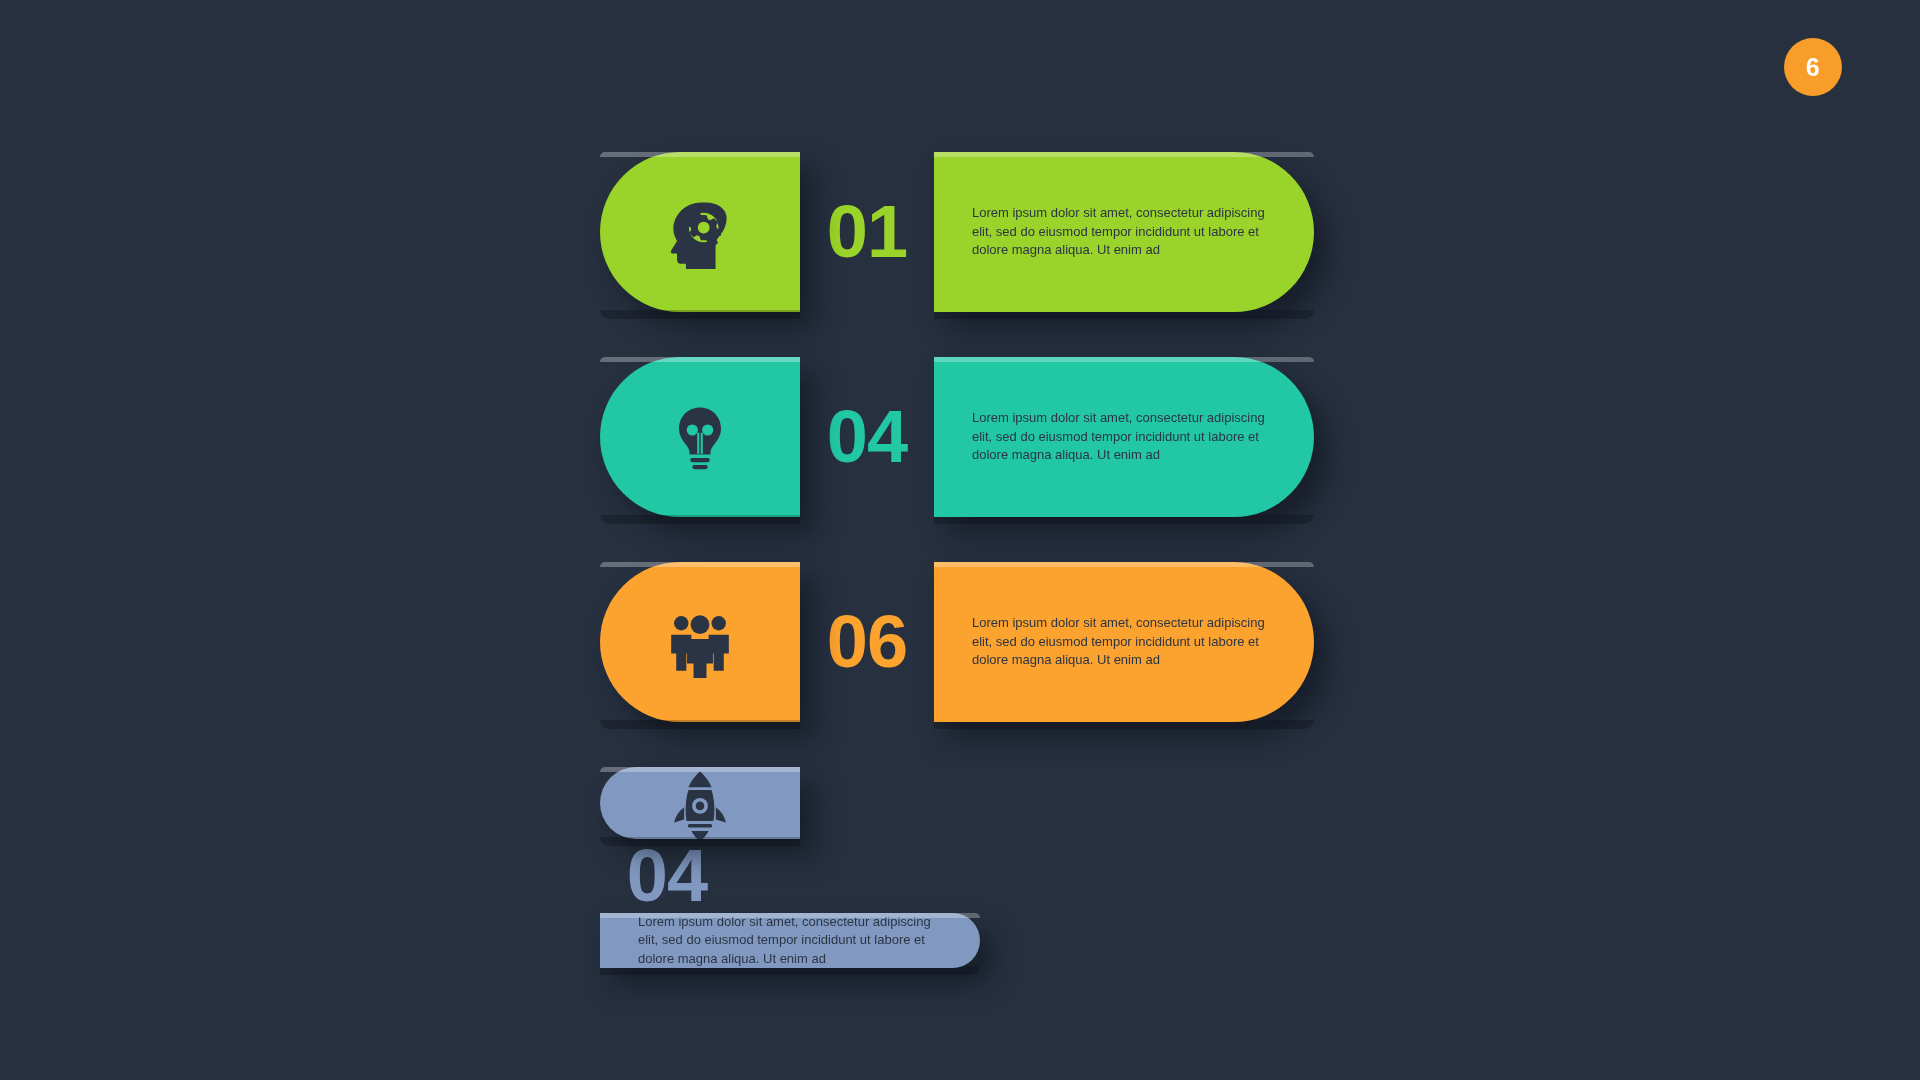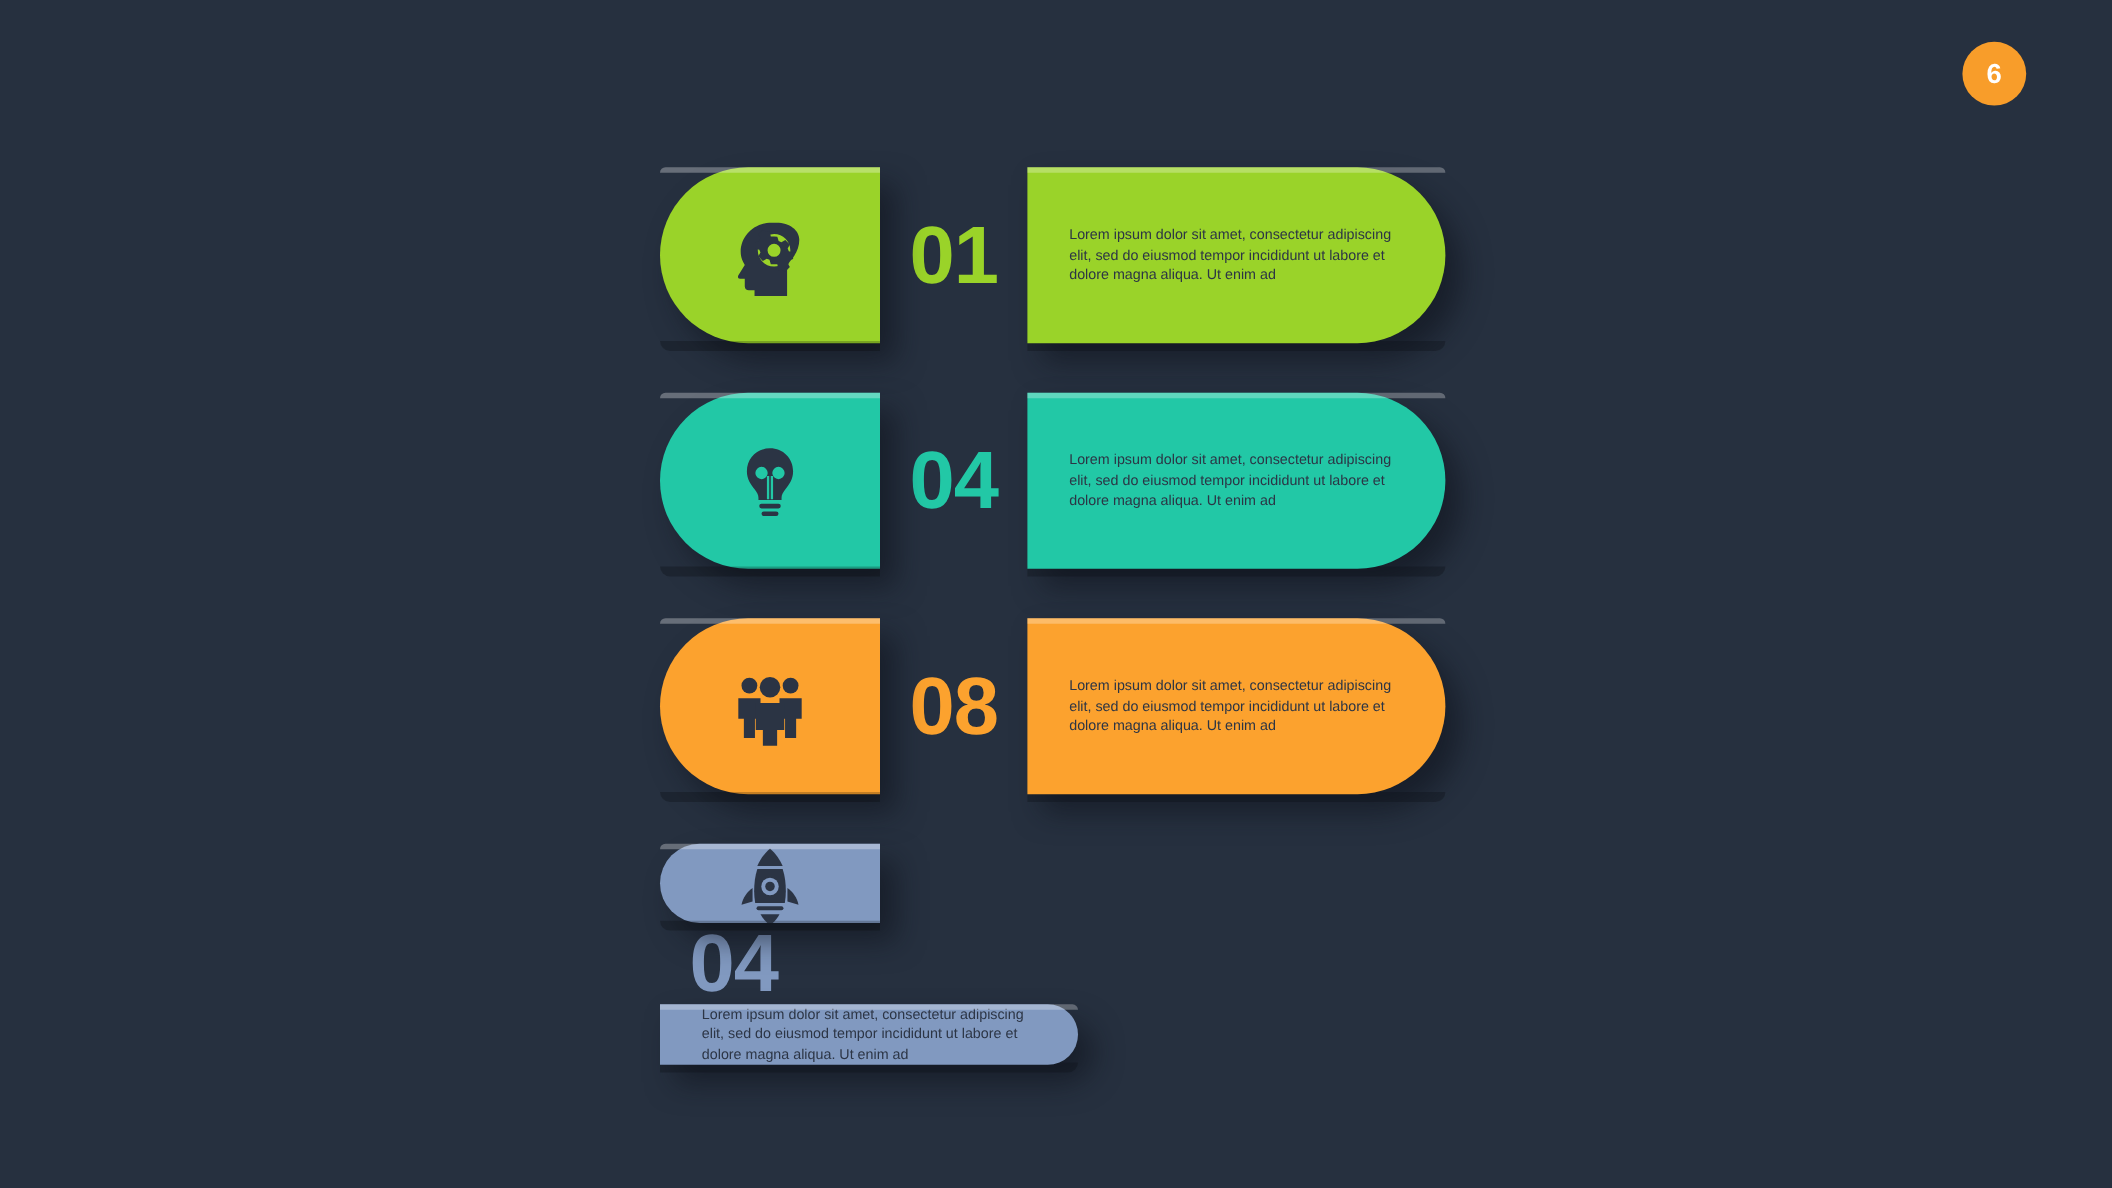--- a/index.html
+++ b/index.html
@@ -185,21 +185,21 @@
           <svg width="72" height="72" viewBox="0 0 100 100" fill="#2b3444">
             <circle cx="24" cy="24" r="10"></circle>
             <path d="M10 40h28v26h-7v24H17V66h-7z"></path>
             <circle cx="76" cy="24" r="10"></circle>
             <path d="M62 40h28v26h-7v24H69V66h-7z"></path>
             <circle cx="50" cy="26" r="13"></circle>
             <path d="M32 46h36v34h-9v22H41V80h-9z"></path>
           </svg>
         </span>
     </div>
-    <div class="number-cell" style="color: rgb(252, 162, 46);">08</div>
+    <div class="number-cell" style="color: rgb(252, 162, 46);">06</div>
     <div class="text-pill" style="background: rgb(252, 162, 46);">
       <span class="bevel-top"></span>
       <div class="body-text">Lorem ipsum dolor sit amet, consectetur adipiscing elit, sed do eiusmod tempor incididunt ut labore et dolore magna aliqua. Ut enim ad</div>
     </div>
   </div>
 
   <div class="row">
     <div class="icon-pill" style="background: rgb(129, 153, 192);">
       <span class="bevel-top"></span>
       <span>

